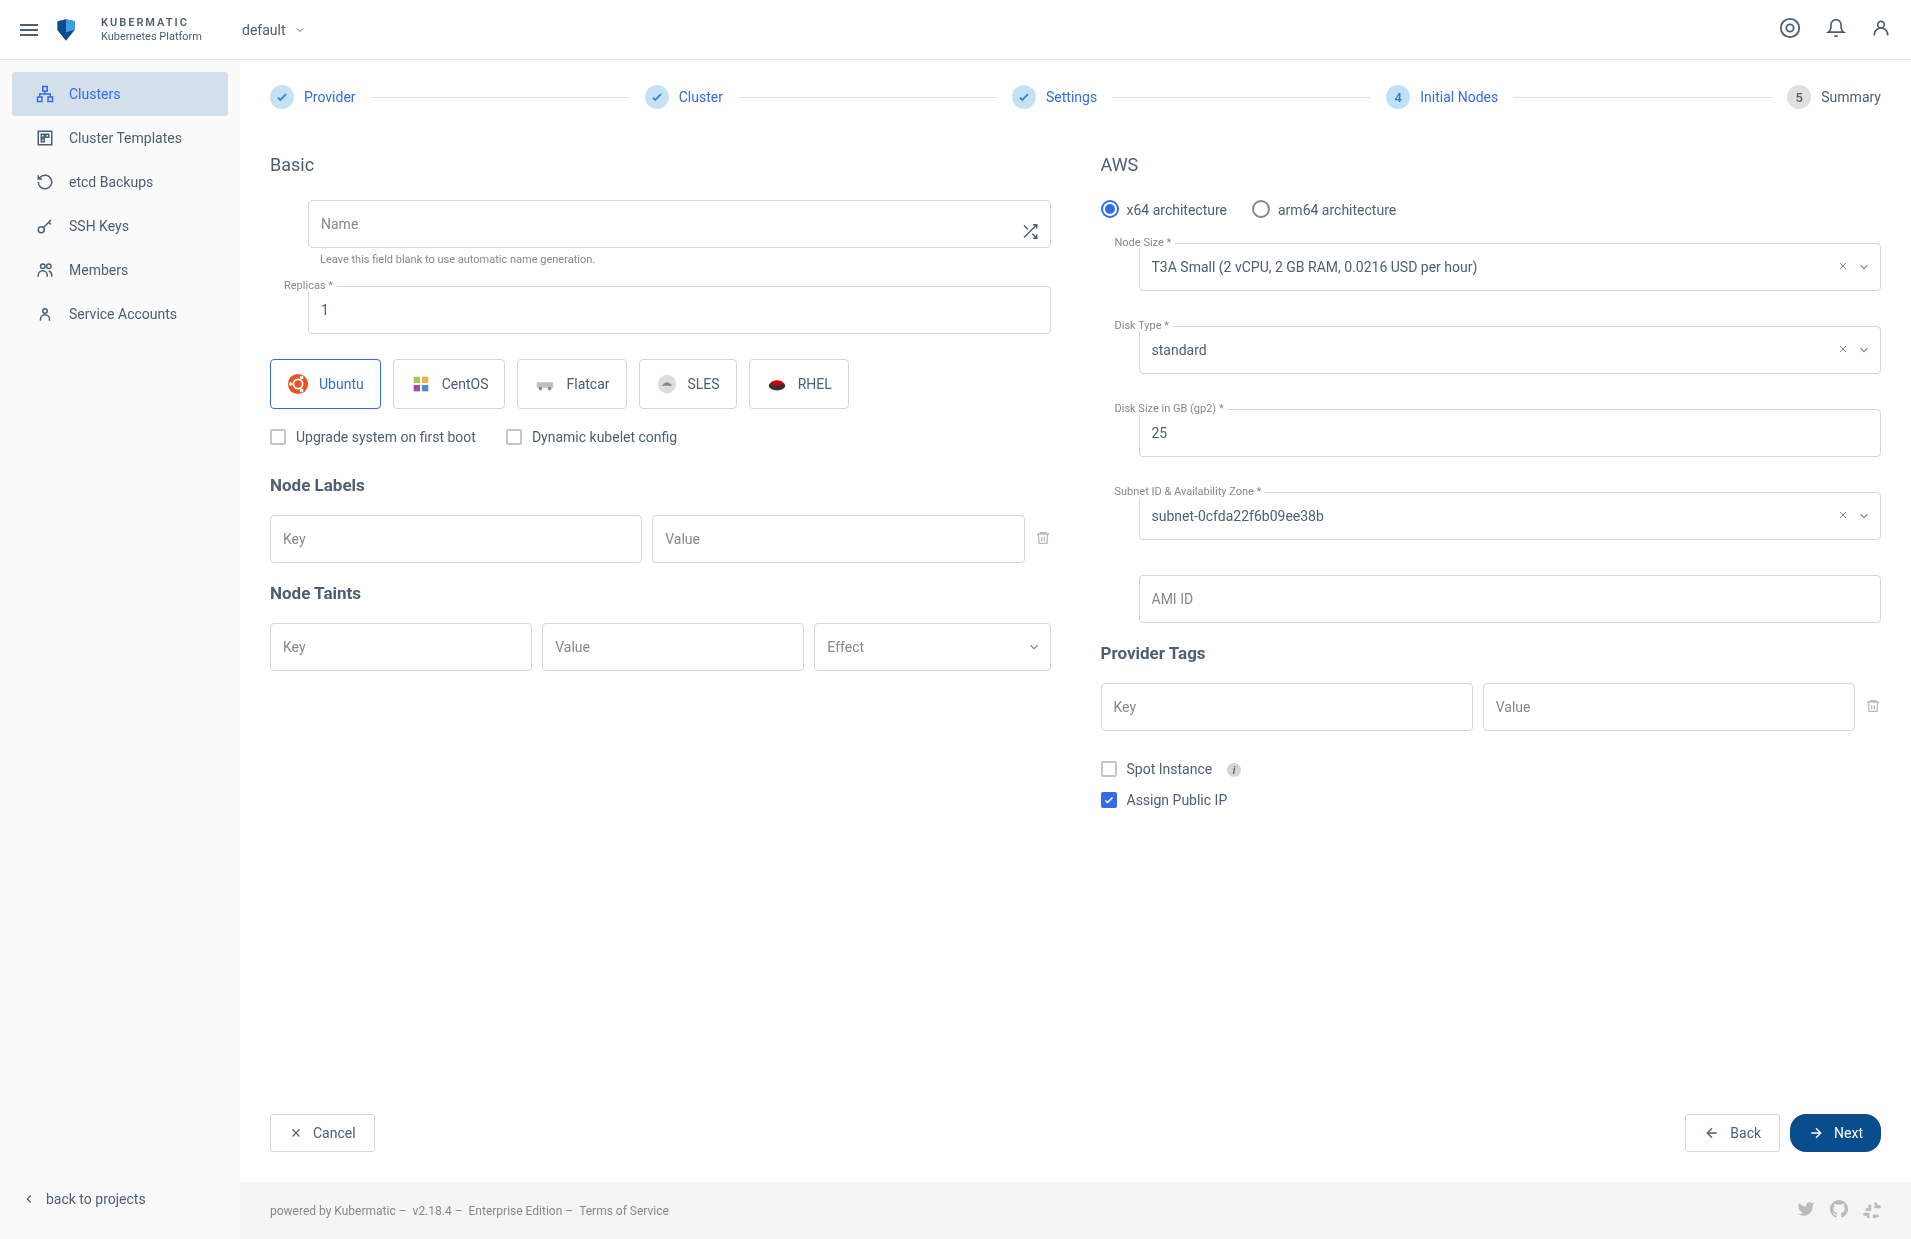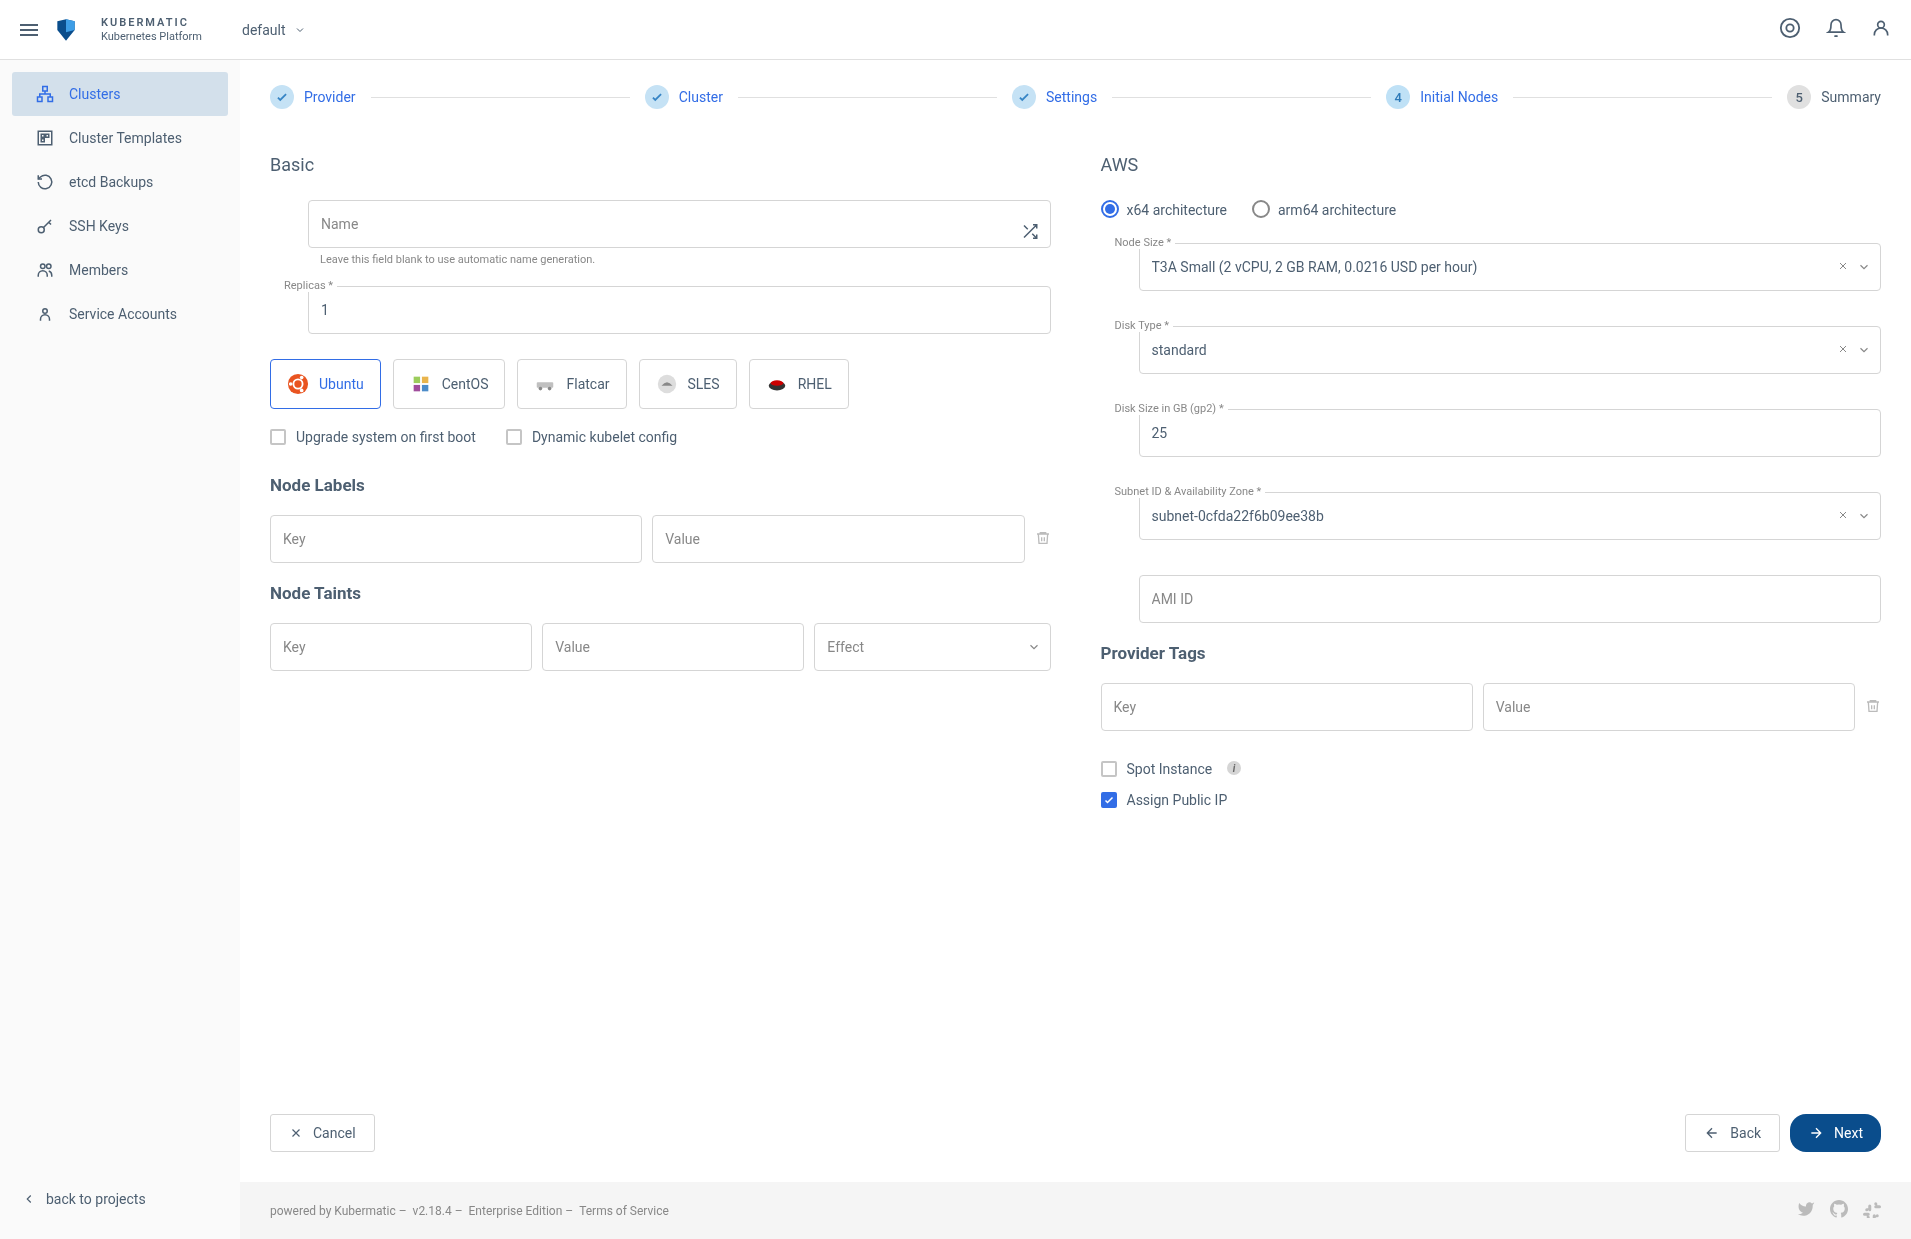--- a/index.html
+++ b/index.html
@@ -226,21 +226,21 @@
       border-color: #326de6;
       color: #326de6;
     }
     .checkrow {
       display: flex;
       gap: 30px;
       margin-bottom: 30px;
     }
     .check {
       display: flex;
-      align-items: flex-start;
+      align-items: flex-end;
       gap: 10px;
       cursor: pointer;
     }
     .checkbox {
       width: 16px;
       height: 16px;
       border: 2px solid #c5c5c5;
       border-radius: 2px;
       display: inline-flex;
       align-items: center;

